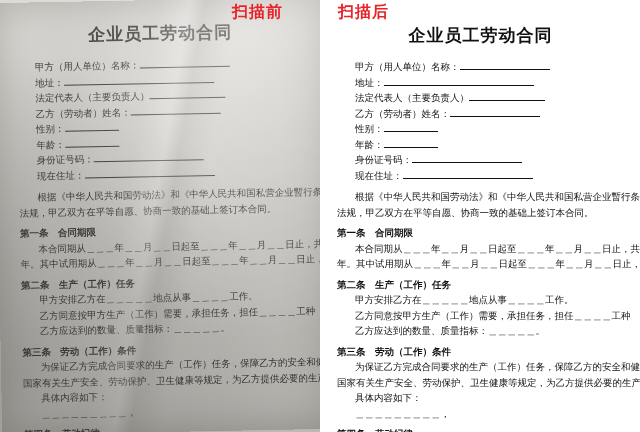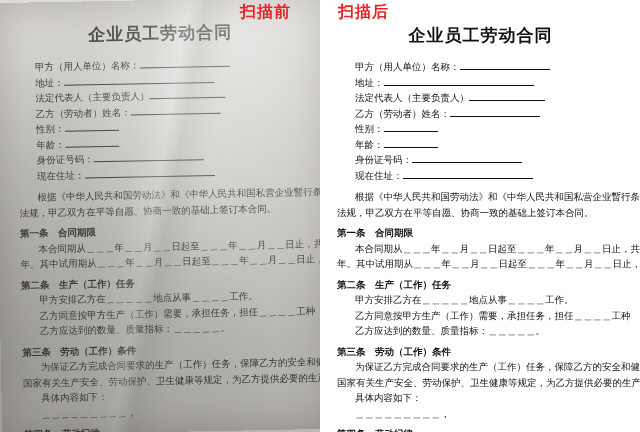--- a/index.html
+++ b/index.html
@@ -93,21 +93,21 @@
   
   .caption {
     position: absolute;
     top: 2px;
     font-family: "DejaVu Sans", "Liberation Sans", sans-serif;
     font-weight: bold;
     font-size: 16px;
     color: #e8242a;
     letter-spacing: 1px;
   }
-  .caption-before { left: 240px; }
+  .caption-before { left: 232px; }
   .caption-after { left: 338px; }
 
   .divider {
     position: absolute;
     left: 320px;
     top: 0;
     width: 2px;
     height: 432px;
     background: #ffffff;
   }

